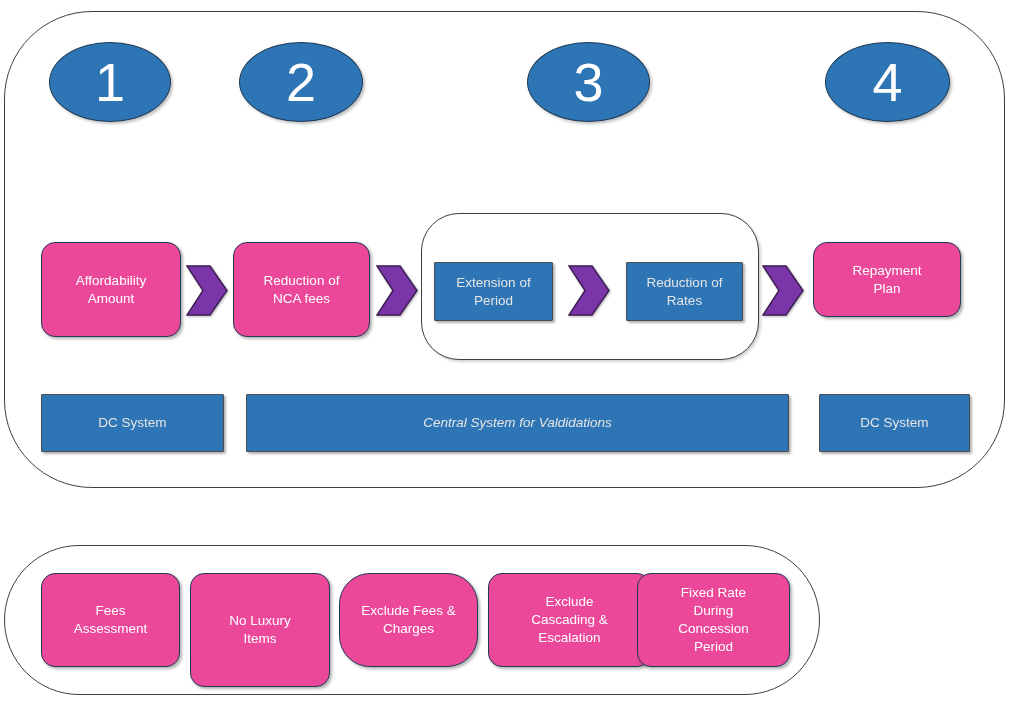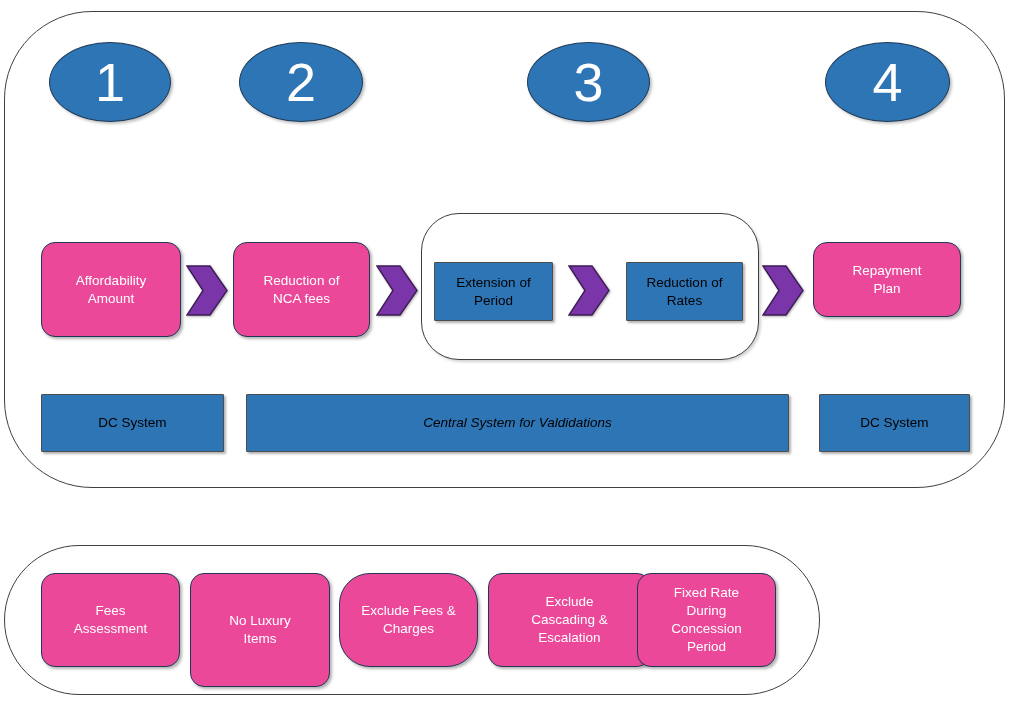--- a/index.html
+++ b/index.html
@@ -21,21 +21,21 @@
   }
   .rbox{
     position:absolute;background:#ec4899;border:1.6px solid #1F3B57;border-radius:14px;
     box-sizing:border-box;display:flex;align-items:center;justify-content:center;
     text-align:center;font-size:13.5px;line-height:1.32;color:#fff;
     box-shadow:2px 2px 3px rgba(0,0,0,0.3);
   }
   .sbox{
     position:absolute;background:#2E75B6;border:1.5px solid #4d4d4d;border-radius:1px;
     box-sizing:border-box;display:flex;align-items:center;justify-content:center;
-    text-align:center;font-size:13.5px;line-height:1.32;color:#000000;
+    text-align:center;font-size:13.5px;line-height:1.32;color:#e5e5e5;
     box-shadow:2px 2px 2.5px rgba(0,0,0,0.3);
   }
   .group{
     position:absolute;background:#ffffff;border:1.4px solid #3f3f3f;border-radius:38px;
     box-sizing:border-box;box-shadow:2px 2px 3px rgba(0,0,0,0.18);
   }
   .lbl{white-space:pre-line;padding:0 6px;}
   .chev{
     position:absolute;width:42px;height:51px;
     filter:drop-shadow(1.5px 1.5px 1px rgba(0,0,0,0.3));
@@ -127,20 +127,20 @@
   </div>
   <div class="rbox" style="left:339px;top:573px;width:139px;height:94px;border-radius:31px;">
     <span class="lbl">Exclude Fees &amp;
 Charges</span>
   </div>
   <div class="rbox" style="left:488px;top:573px;width:163px;height:94px;align-items:center;">
     <span class="lbl">Exclude
 Cascading &amp;
 Escalation</span>
   </div>
-  <div class="rbox" style="left:637px;top:573px;width:139px;height:94px;">
+  <div class="rbox" style="left:637px;top:573px;width:153px;height:94px;">
     <span class="lbl">Fixed Rate
 During
 Concession
 Period</span>
   </div>
 
 </div>
 
 </body></html>

